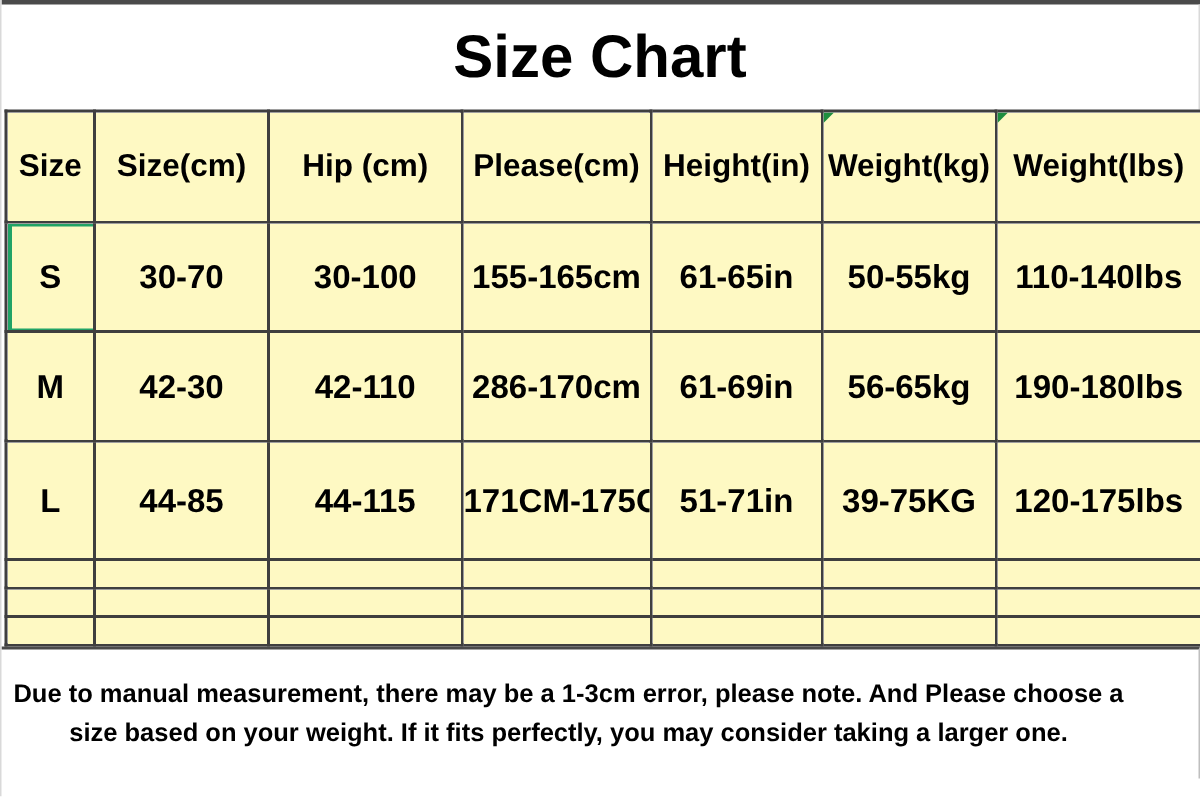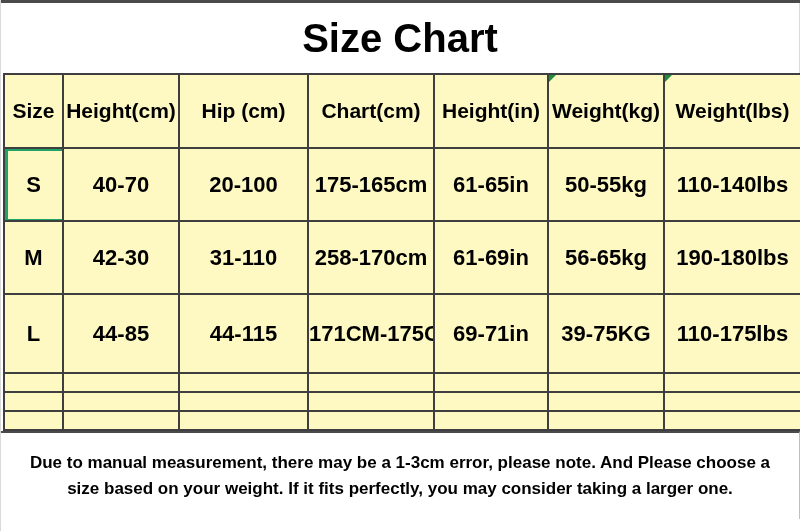--- a/index.html
+++ b/index.html
@@ -57,21 +57,21 @@
     border-top:7px solid #1e8e3e;
     border-right:7px solid transparent;
   }
   
   td.green-edge{box-shadow:inset 3px 0 0 #21a366, inset 0 2px 0 #21a366, inset 0 -1px 0 #21a366;}
   .note-area{
     border-top:2px solid #4a4a4a;
     border-right:1px solid #bfbfbf;
     height:88px;
     box-sizing:border-box;
-    display:flex;align-items:center;justify-content:center;
+    display:flex;align-items:center;justify-content:flex-start;
   }
   .note-text{
     font-size:17px;font-weight:bold;
     text-align:center;
     line-height:26px;
     width:756px;
     letter-spacing:0px;
   }
 </style>
 </head>
@@ -87,64 +87,64 @@
         <col style="width: 116px;">
         <col style="width: 129px;">
         <col style="width: 126px;">
         <col style="width: 114px;">
         <col style="width: 116px;">
         <col style="width: 137px;">
       </colgroup>
     <thead>
       <tr id="header-row">
           <th>Size</th>
-          <th>Height(cm)</th>
+          <th>Size(cm)</th>
           <th>Hip (cm)</th>
-          <th>Chart(cm)</th>
+          <th>Please(cm)</th>
           <th>Height(in)</th>
           <th>Weight(kg)<span class="tri"></span></th>
           <th>Weight(lbs)<span class="tri"></span></th>
         </tr>
     </thead>
     <tbody id="body-rows">
         <tr class="data-row">
           <td class="green-edge">
             <span class="cellwrap">S</span>
           </td>
           <td>
-            <span class="cellwrap">40-70</span>
-          </td>
-          <td>
-            <span class="cellwrap">20-100</span>
-          </td>
-          <td>
-            <span class="cellwrap">175-165cm</span>
+            <span class="cellwrap">30-70</span>
+          </td>
+          <td>
+            <span class="cellwrap">30-100</span>
+          </td>
+          <td>
+            <span class="cellwrap">155-165cm</span>
           </td>
           <td>
             <span class="cellwrap">61-65in</span>
           </td>
           <td>
             <span class="cellwrap">50-55kg</span>
           </td>
           <td>
             <span class="cellwrap">110-140lbs</span>
           </td>
         </tr>
         <tr class="data-row">
           <td>
             <span class="cellwrap">M</span>
           </td>
           <td>
             <span class="cellwrap">42-30</span>
           </td>
           <td>
-            <span class="cellwrap">31-110</span>
-          </td>
-          <td>
-            <span class="cellwrap">258-170cm</span>
+            <span class="cellwrap">42-110</span>
+          </td>
+          <td>
+            <span class="cellwrap">286-170cm</span>
           </td>
           <td>
             <span class="cellwrap">61-69in</span>
           </td>
           <td>
             <span class="cellwrap">56-65kg</span>
           </td>
           <td>
             <span class="cellwrap">190-180lbs</span>
           </td>
@@ -156,27 +156,27 @@
           <td>
             <span class="cellwrap">44-85</span>
           </td>
           <td>
             <span class="cellwrap">44-115</span>
           </td>
           <td>
             <span class="cellwrap">171CM-175CM</span>
           </td>
           <td>
-            <span class="cellwrap">69-71in</span>
+            <span class="cellwrap">51-71in</span>
           </td>
           <td>
             <span class="cellwrap">39-75KG</span>
           </td>
           <td>
-            <span class="cellwrap">110-175lbs</span>
+            <span class="cellwrap">120-175lbs</span>
           </td>
         </tr>
         <tr class="empty-row">
           <td></td>
           <td></td>
           <td></td>
           <td></td>
           <td></td>
           <td></td>
           <td></td>

